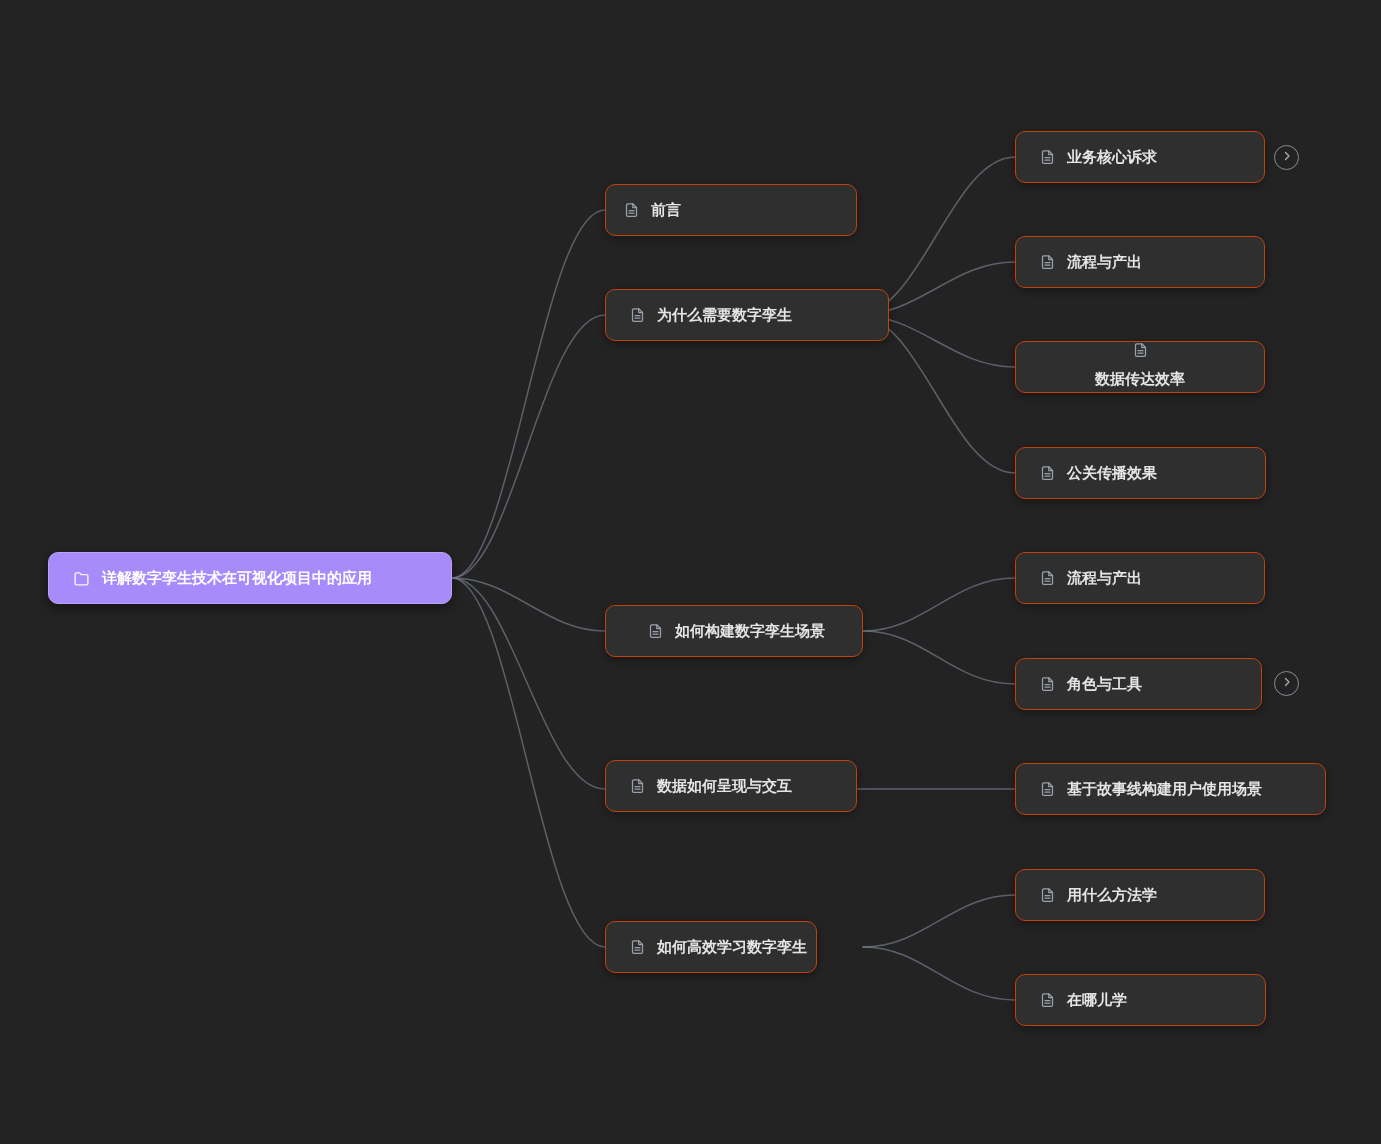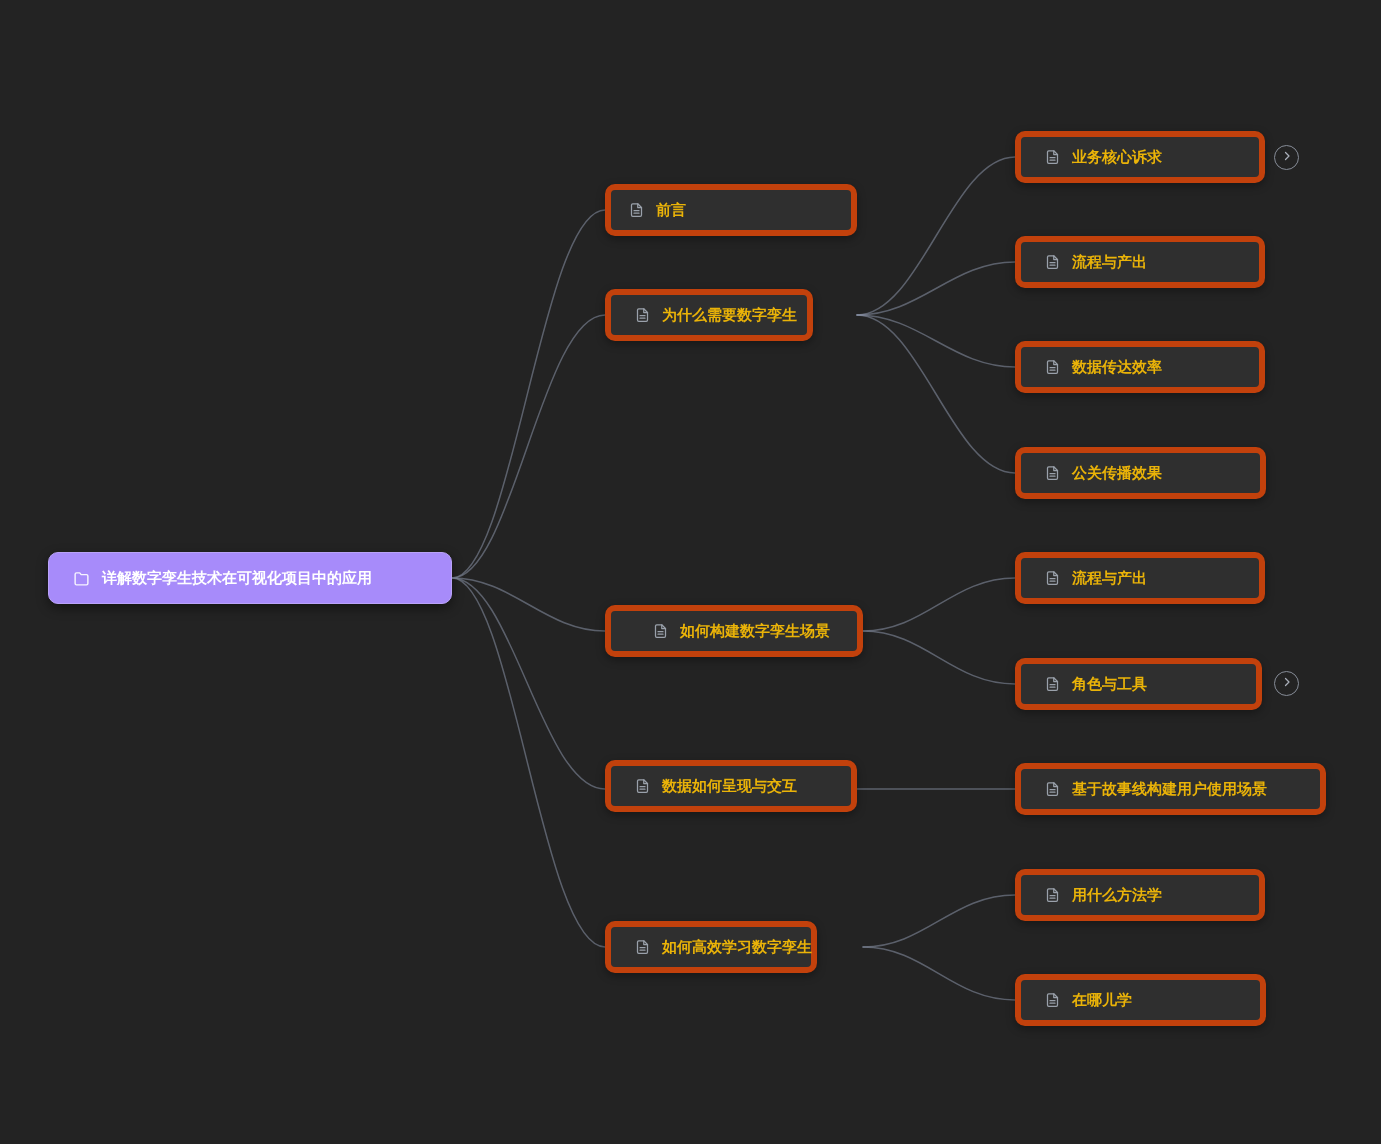--- a/index.html
+++ b/index.html
@@ -29,24 +29,24 @@
     stroke-linecap: round;
   }
   .node {
     position: absolute;
     height: 52px;
     display: flex;
     align-items: center;
     gap: 12px;
     padding: 0 24px;
     background: #2f2f2f;
-    border: 6px solid #c2410c;
+    border: 1px solid #c2410c;
     border-radius: 10px;
     box-shadow: 0 3px 8px rgba(0,0,0,0.35);
-    color: #eab308;
+    color: #e5e5e5;
     font-weight: bold;
     font-size: 15px;
     cursor: pointer;
     white-space: nowrap;
   }
   .node .icon {
     display: flex;
     align-items: center;
     flex: none;
   }
@@ -113,21 +113,21 @@
       <svg width="15" height="16" viewBox="0 0 24 24" fill="none" stroke="#9aa1ab" stroke-width="2" stroke-linejoin="round" stroke-linecap="round">
         <path d="M14 2H6a2 2 0 0 0-2 2v16a2 2 0 0 0 2 2h12a2 2 0 0 0 2-2V8z"></path>
           <path d="M14 2v6h6"></path>
           <line x1="8" y1="13" x2="16" y2="13"></line>
           <line x1="8" y1="17" x2="16" y2="17"></line>
       </svg>
     </span>
     <span class="label">前言</span>
   </div>
 
-  <div class="node" style="left:605px; top:289px; width:208px;text-align:center;">
+  <div class="node" style="left:605px; top:289px; width:284px;text-align:center;">
     <span class="icon">
       <svg width="15" height="16" viewBox="0 0 24 24" fill="none" stroke="#9aa1ab" stroke-width="2" stroke-linejoin="round" stroke-linecap="round">
         <path d="M14 2H6a2 2 0 0 0-2 2v16a2 2 0 0 0 2 2h12a2 2 0 0 0 2-2V8z"></path>
           <path d="M14 2v6h6"></path>
           <line x1="8" y1="13" x2="16" y2="13"></line>
           <line x1="8" y1="17" x2="16" y2="17"></line>
       </svg>
     </span>
     <span class="label">为什么需要数字孪生</span>
   </div>
@@ -192,21 +192,21 @@
       <svg width="15" height="16" viewBox="0 0 24 24" fill="none" stroke="#9aa1ab" stroke-width="2" stroke-linejoin="round" stroke-linecap="round">
         <path d="M14 2H6a2 2 0 0 0-2 2v16a2 2 0 0 0 2 2h12a2 2 0 0 0 2-2V8z"></path>
           <path d="M14 2v6h6"></path>
           <line x1="8" y1="13" x2="16" y2="13"></line>
           <line x1="8" y1="17" x2="16" y2="17"></line>
       </svg>
     </span>
     <span class="label">流程与产出</span>
   </div>
 
-  <div class="node" style="left:1015px; top:341px; width:250px;">
+  <div class="node" style="left:1015px; top:341px; width:250px;flex-direction:column;">
     <span class="icon">
       <svg width="15" height="16" viewBox="0 0 24 24" fill="none" stroke="#9aa1ab" stroke-width="2" stroke-linejoin="round" stroke-linecap="round">
         <path d="M14 2H6a2 2 0 0 0-2 2v16a2 2 0 0 0 2 2h12a2 2 0 0 0 2-2V8z"></path>
           <path d="M14 2v6h6"></path>
           <line x1="8" y1="13" x2="16" y2="13"></line>
           <line x1="8" y1="17" x2="16" y2="17"></line>
       </svg>
     </span>
     <span class="label">数据传达效率</span>
   </div>

